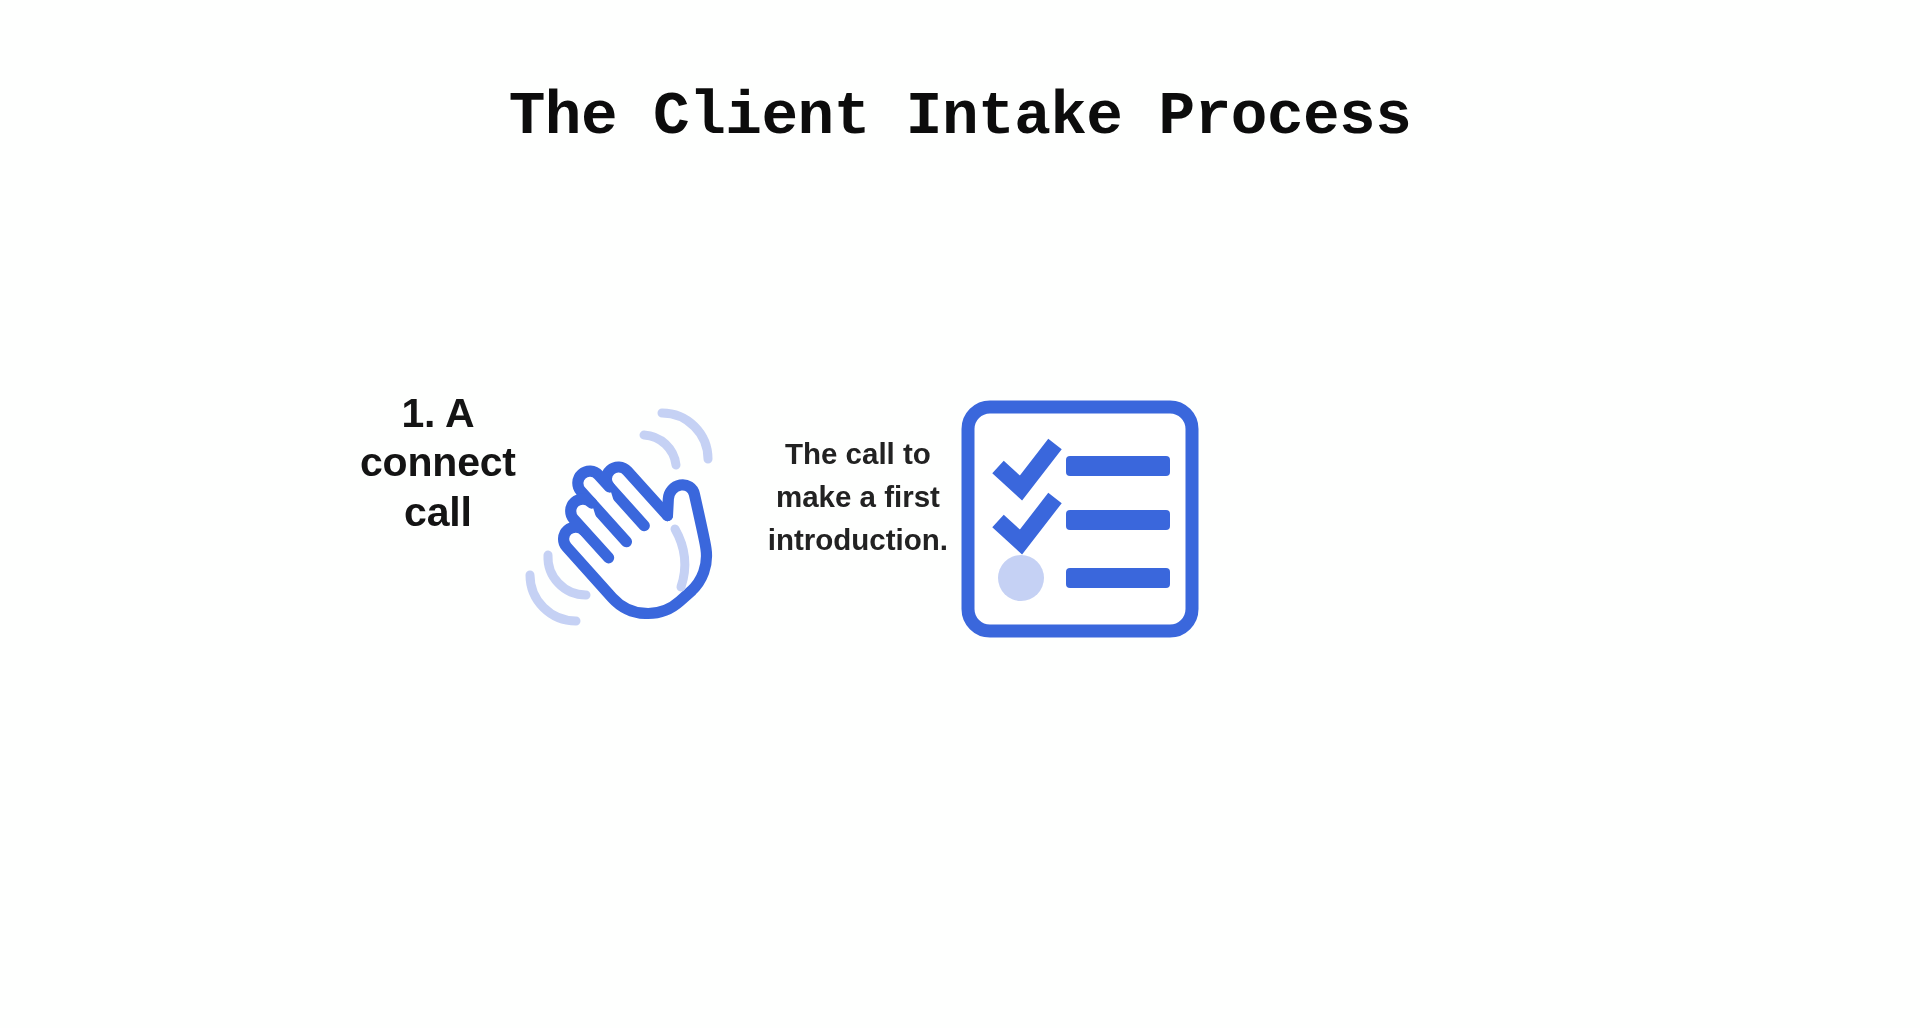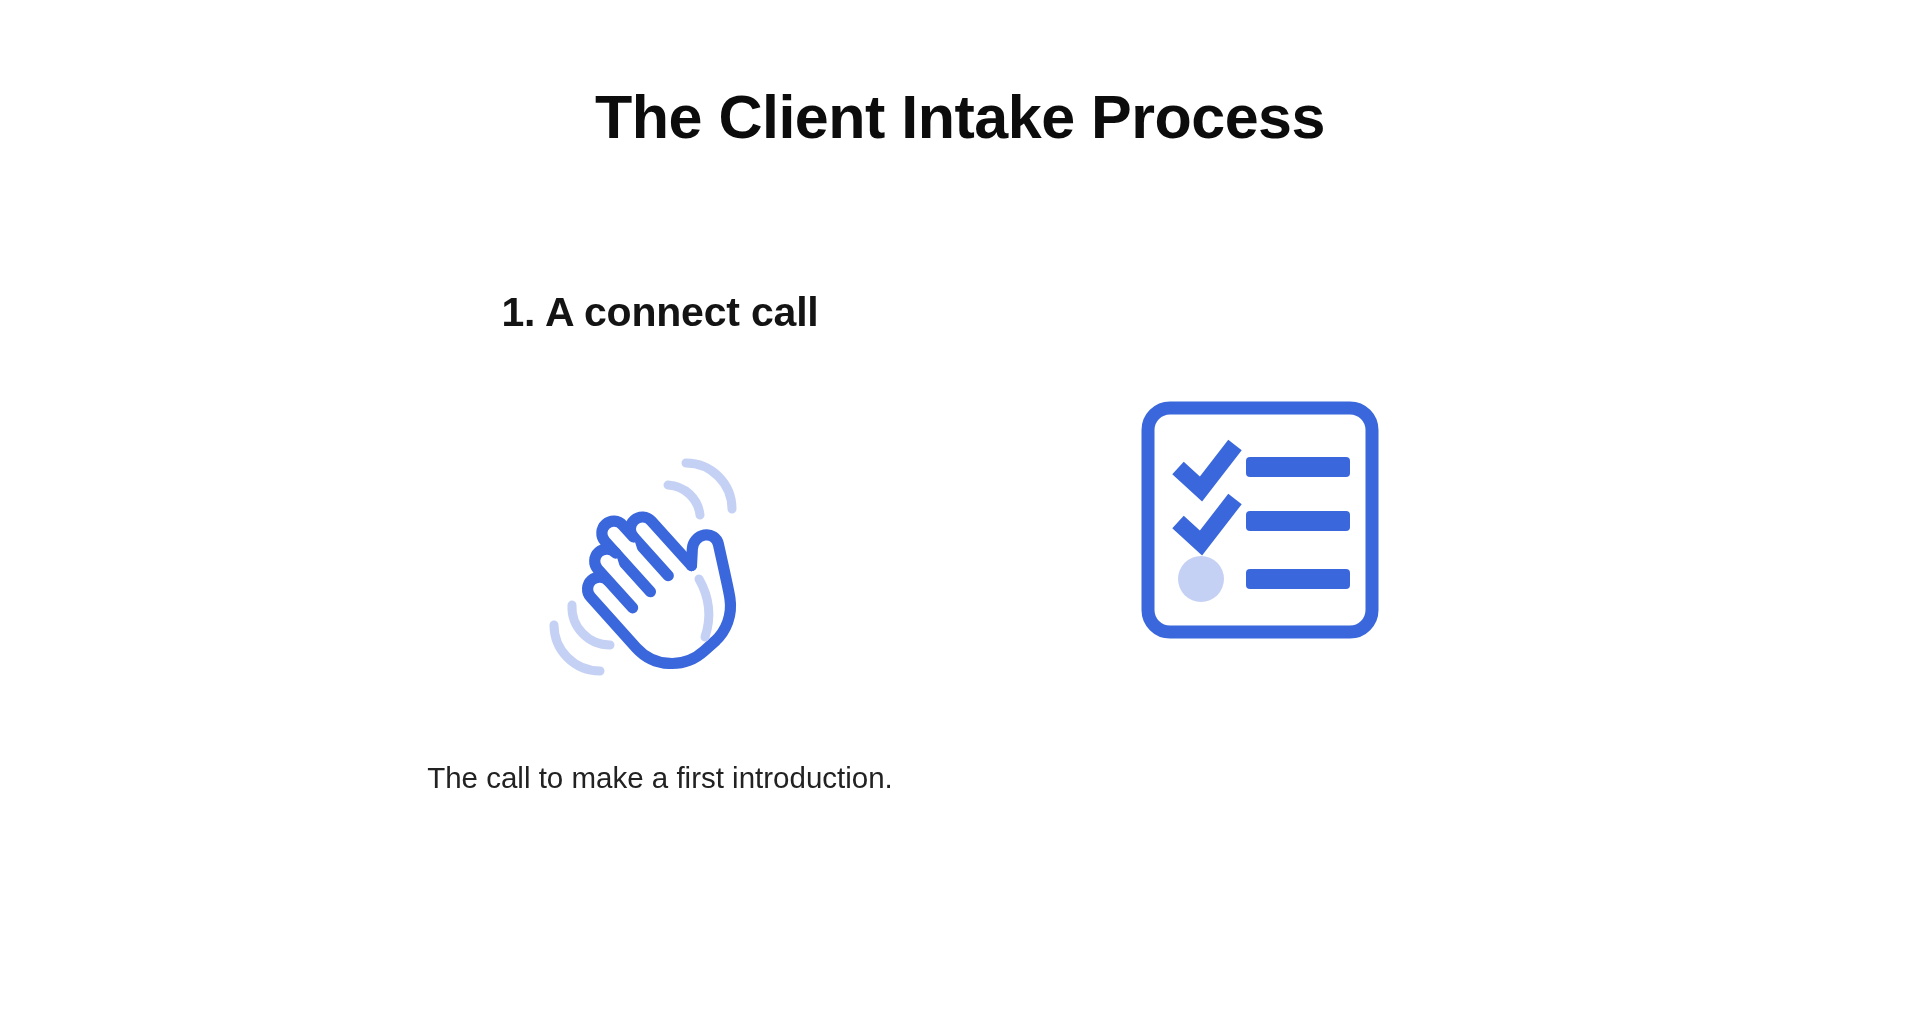--- a/index.html
+++ b/index.html
@@ -10,31 +10,32 @@
   html,body{margin:0;padding:0;}
   body{
     width:1920px;height:1028px;overflow:hidden;
     background:var(--background,#FEFFFE);
     font-family:"Liberation Sans", sans-serif;
   }
   .title{
     margin:0;padding-top:82px;text-align:center;
     font-size:61px;font-weight:700;letter-spacing:-0.5px;
     color:var(--title-text,#0C0C0C);
+    font-family:Liberation Mono, monospace;
   }
   .row{display:flex;justify-content:center;margin-top:136px;}
-  .col{width:600px;display:flex;flex-direction:column;align-items:center;}
+  .col{width:600px;display:flex;flex-direction:row;align-items:center;}
   .heading{
     margin:0;font-size:41px;font-weight:700;letter-spacing:-0.2px;
     color:var(--heading-text,#141414);line-height:1.2;text-align:center;
   }
   .iconwrap{margin-top:112px;height:240px;width:240px;display:flex;align-items:center;justify-content:center;}
   .desc{
     margin:67px 0 0 0;font-size:29.5px;line-height:43px;text-align:center;
-    color:var(--body-text,#222222);white-space:pre-line;
+    color:var(--body-text,#222222);white-space:pre-line;font-weight:bold;
   }
   .blue-stroke{stroke:var(--blue,#3A67DC);}
   .blue-fill{fill:var(--blue,#3A67DC);}
   .light-fill{fill:var(--light-blue,#C5D1F4);}
   .wave-arc{stroke:var(--light-blue,#C5D1F4);}
   .hand-stroke{stroke:var(--blue,#3A67DC);}
 </style>
 </head>
 <body>
 

